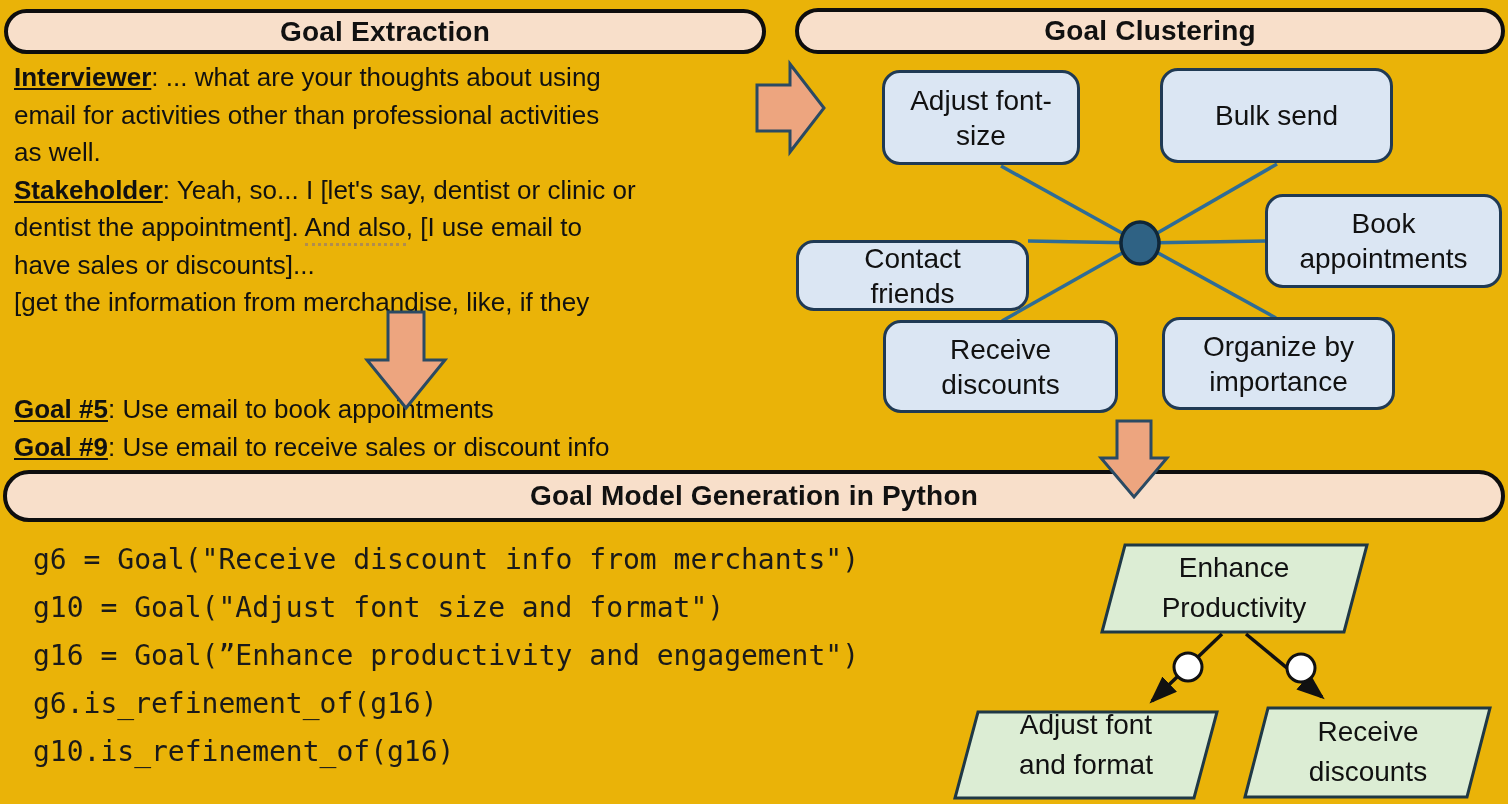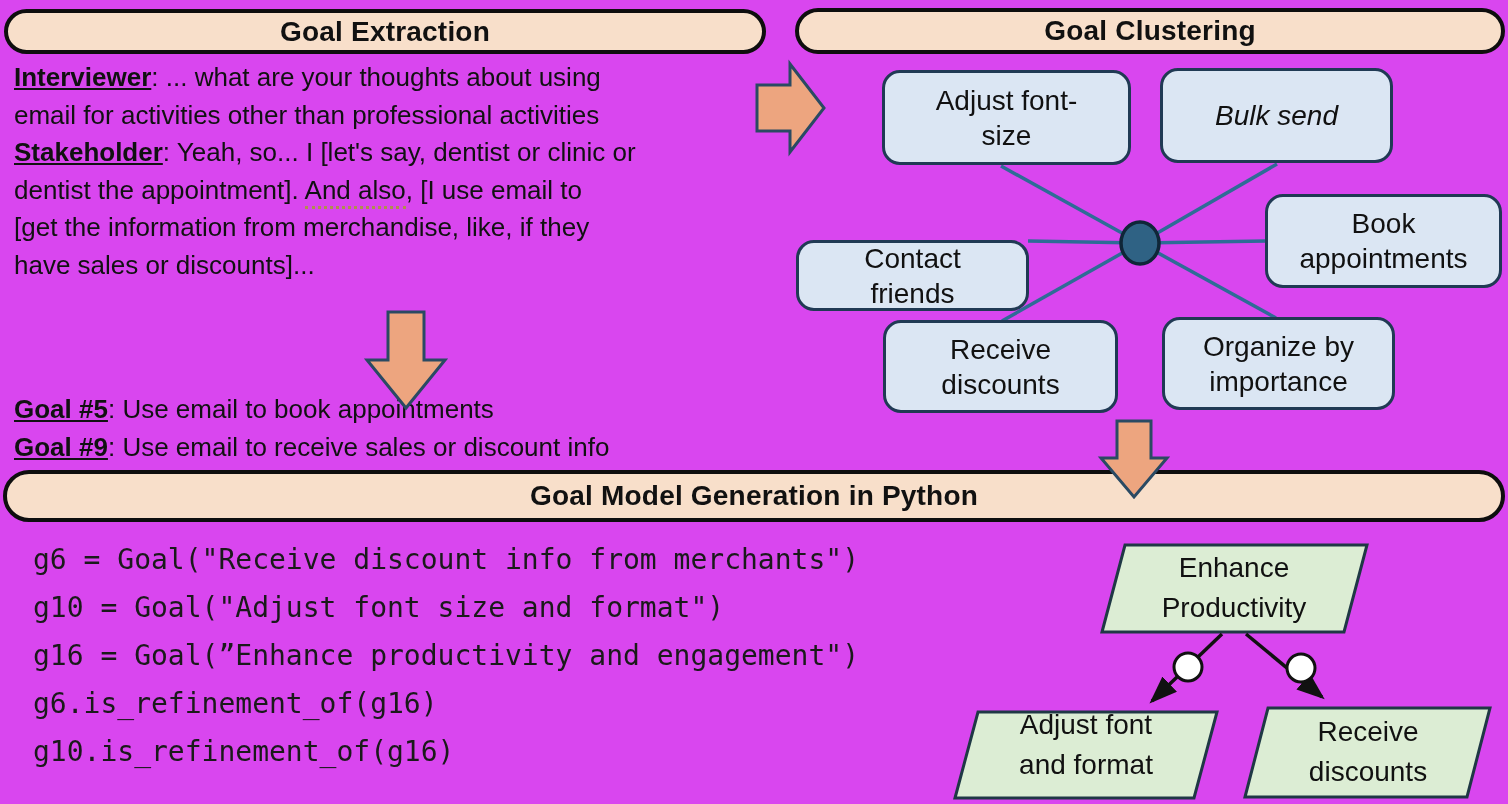--- a/index.html
+++ b/index.html
@@ -1,16 +1,16 @@
 <!DOCTYPE html>
 <html><head>
 <meta charset="utf-8">
 <style>
   html,body{margin:0;padding:0;background:#fff;color:#111;font-family:"Liberation Sans",sans-serif;}
-  .stage{position:relative;width:1508px;height:804px;overflow:hidden;background:#d946ef;}
+  .stage{position:relative;width:1508px;height:804px;overflow:hidden;background:#eab308;}
 
   .pill{position:absolute;z-index:2;background:#F8DFCA;border:4px solid #0E0E0E;border-radius:24px;
         display:flex;align-items:center;justify-content:center;font-weight:700;font-size:28px;
         box-sizing:border-box;letter-spacing:.2px;}
 
   .bluebox{position:absolute;z-index:2;background:#DBE6F3;border:3px solid #203A54;border-radius:18px;
         display:flex;align-items:center;justify-content:center;text-align:center;font-size:28px;
         line-height:35px;white-space:pre-line;box-sizing:border-box;}
 
   .treelabel{position:absolute;z-index:2;display:flex;align-items:center;justify-content:center;
@@ -71,36 +71,37 @@
   <div class="pill" style="left:3px;top:470px;width:1502px;height:52px;border-radius:26px;">
     <span>Goal Model Generation in Python</span>
   </div>
   <div class="pill" style="left:795px;top:8px;width:710px;height:46px;">
     <span>Goal Clustering</span>
   </div>
 
   <div class="dialogue">
     <div class="line"><span class="seg-b">Interviewer</span><span>: ... what are your thoughts about using</span></div>
     <div class="line"><span>email for activities other than professional activities</span></div>
+    <div class="line"><span>as well.</span></div>
     <div class="line"><span class="seg-b">Stakeholder</span><span>: Yeah, so... I [let's say, dentist or clinic or</span></div>
     <div class="line"><span>dentist the appointment]. </span><span class="dotted">And also</span><span>, [I use email to</span></div>
+    <div class="line"><span>have sales or discounts]...</span></div>
     <div class="line"><span>[get the information from merchandise, like, if they</span></div>
-    <div class="line"><span>have sales or discounts]...</span></div>
   </div>
 
   <div class="goals">
     <div class="line"><span class="seg-b">Goal #5</span><span>: Use email to book appointments</span></div>
     <div class="line"><span class="seg-b">Goal #9</span><span>: Use email to receive sales or discount info</span></div>
   </div>
 
-  <div class="bluebox" style="left:882px;top:70px;width:249px;height:95px;">
+  <div class="bluebox" style="left:882px;top:70px;width:198px;height:95px;">
     <span>Adjust font-
 size</span>
   </div>
-  <div class="bluebox" style="left:1160px;top:68px;width:233px;height:95px;font-style:italic;">
+  <div class="bluebox" style="left:1160px;top:68px;width:233px;height:95px;">
     <span>Bulk send</span>
   </div>
   <div class="bluebox" style="left:796px;top:192px;width:233px;height:71px;margin-top:48px;">
     <span>Contact
 friends</span>
   </div>
   <div class="bluebox" style="left:1265px;top:194px;width:237px;height:94px;">
     <span>Book
 appointments</span>
   </div>

